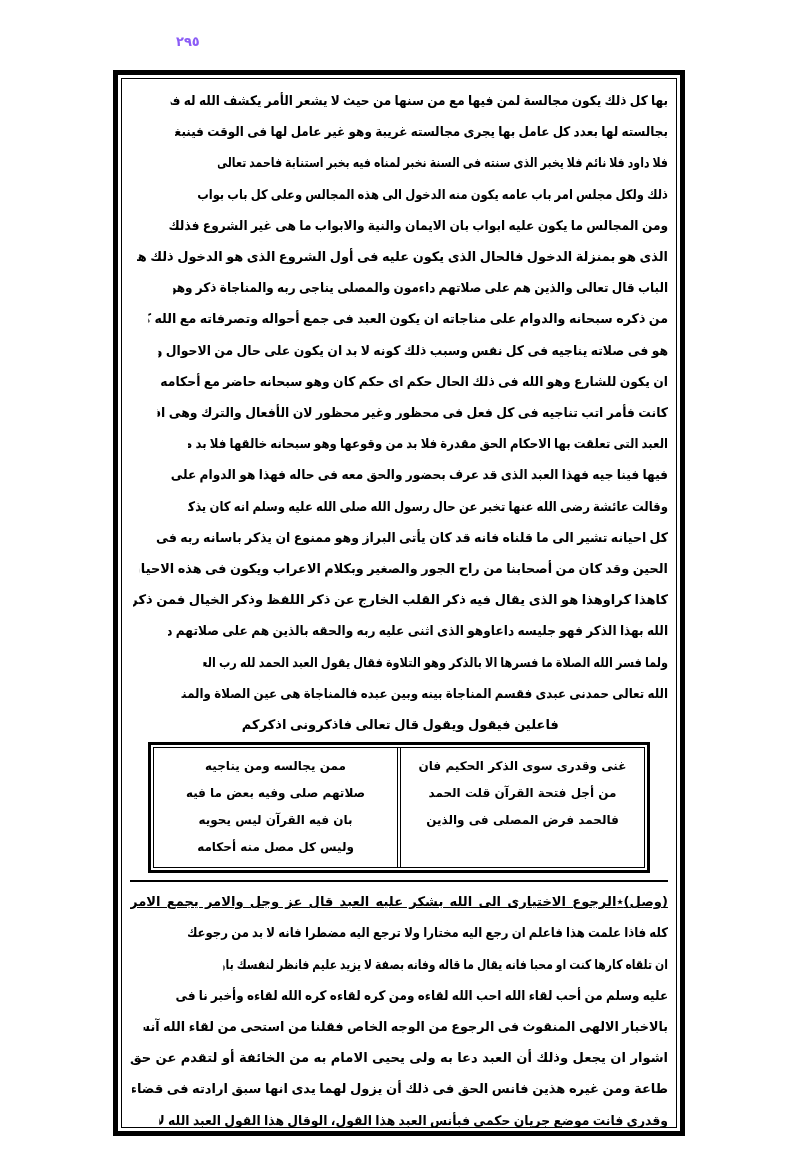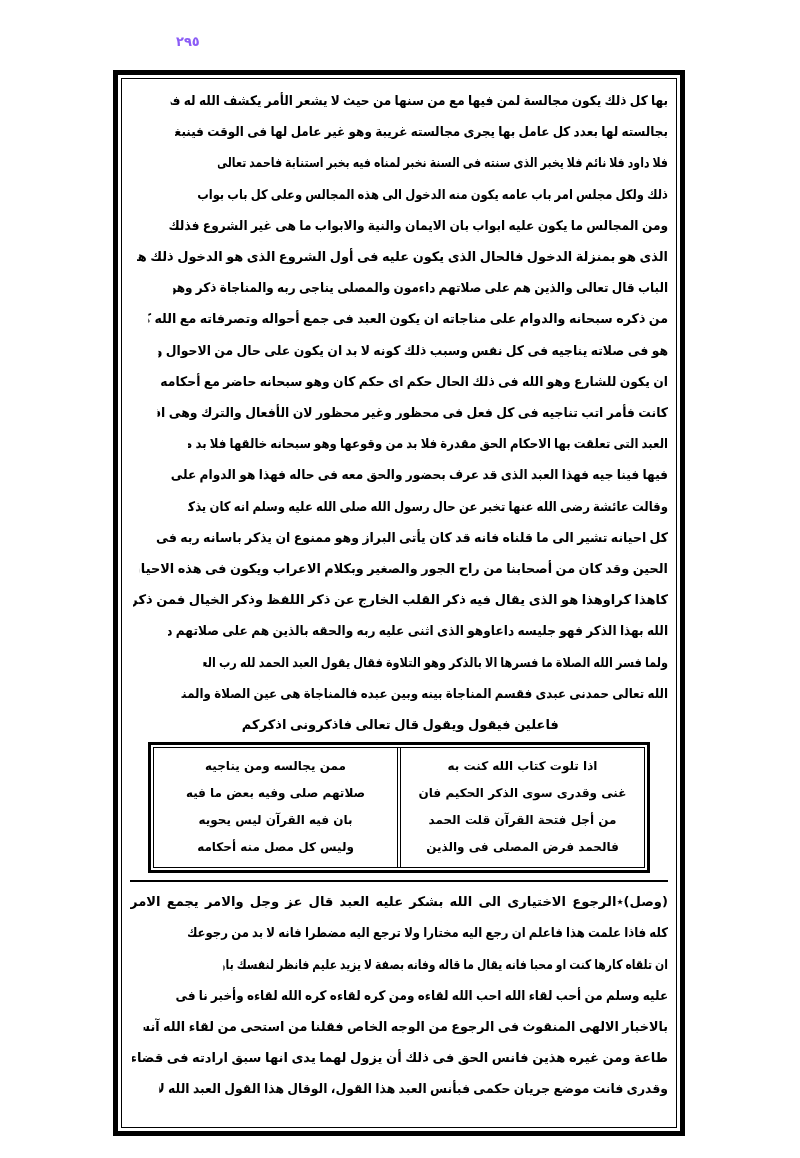--- a/index.html
+++ b/index.html
@@ -157,40 +157,40 @@
       <span class="ln" style="display: block; transform-origin: right center; transform: scaleX(0.929188);">الله بهذا الذكر فهو جليسه داعاوهو الذى اثنى عليه ربه والحقه بالذين هم على صلاتهم داءمون</span>
       <span class="ln" style="display: block; transform-origin: right center; transform: scaleX(0.863563);">ولما فسر الله الصلاة ما فسرها الا بالذكر وهو التلاوة فقال يقول العبد الحمد لله رب العالمين فيقول</span>
       <span class="ln" style="display: block; transform-origin: right center; transform: scaleX(0.904202);">الله تعالى حمدنى عبدى فقسم المناجاة بينه وبين عبده فالمناجاة هى عين الصلاة والمناجاة فعل</span>
       <span class="ln last">فاعلين فيقول ويقول قال تعالى فاذكرونى اذكركم</span>
     </div>
 
     <div class="verse-table">
       <div class="verse-grid">
 
         <div class="verse-col right-col">
-          <span class="verse-line">اذا تلوت كتاب الله كنت به</span>
           <span class="verse-line">غنى وقدرى سوى الذكر الحكيم فان</span>
           <span class="verse-line">من أجل فتحة القرآن قلت الحمد</span>
           <span class="verse-line">فالحمد فرض المصلى فى والذين</span>
         </div>
 
         <div class="verse-col left-col">
           <span class="verse-line">ممن يجالسه ومن يناجيه</span>
           <span class="verse-line">صلاتهم صلى وفيه بعض ما فيه</span>
           <span class="verse-line">بان فيه القرآن ليس يحويه</span>
           <span class="verse-line">وليس كل مصل منه أحكامه</span>
         </div>
 
       </div>
     </div>
 
     <div class="section-block body-block">
-      <span class="ln" style="display: block; transform-origin: right center; transform: scaleX(1);"><span class="sec-marker">(وصل)</span><span>٭</span><span>الرجوع الاختيارى الى الله بشكر عليه العبد قال عز وجل والامر يجمع الامر</span></span>
+      <span class="ln" style="display: block; transform-origin: right center; transform: scaleX(1); text-decoration: underline;"><span class="sec-marker">(وصل)</span><span>٭</span><span>الرجوع الاختيارى الى الله بشكر عليه العبد قال عز وجل والامر يجمع الامر</span></span>
       <span class="ln" style="display: block; transform-origin: right center; transform: scaleX(0.892206);">كله فاذا علمت هذا فاعلم ان رجع اليه مختارا ولا ترجع اليه مضطرا فانه لا بد من رجوعك اليه ولا بد</span>
       <span class="ln" style="display: block; transform-origin: right center; transform: scaleX(0.826421);">ان تلقاه كارها كنت او محبا فانه يقال ما قاله وفانه بصفة لا يزيد عليم فانظر لنفسك باولى قال صلى الله</span>
       <span class="ln" style="display: block; transform-origin: right center; transform: scaleX(0.916525);">عليه وسلم من أحب لقاء الله احب الله لقاءه ومن كره لقاءه كره الله لقاءه وأخبر نا فى الكشف</span>
       <span class="ln" style="display: block; transform-origin: right center; transform: scaleX(0.974638);">بالاخبار الالهى المنقوث فى الرجوع من الوجه الخاص فقلنا من استحى من لقاء الله آنسه</span>
+      <span class="ln" style="display: block; transform-origin: right center; transform: scaleX(1);">اشوار ان يجعل وذلك أن العبد دعا به ولى يحيى الامام به من الخائفة أو لتقدم عن حق</span>
       <span class="ln" style="display: block; transform-origin: right center; transform: scaleX(0.996296);">طاعة ومن غيره هذين فانس الحق فى ذلك أن يزول لهما يدى انها سبق ارادته فى قضاء</span>
       <span class="ln" style="display: block; transform-origin: right center; transform: scaleX(0.945518);">وقدرى فانت موضع جريان حكمى فبأنس العبد هذا القول، الوقال هذا القول العبد الله لا سبا</span>
     </div>
 
   </div>
 </div>
 
 </body></html>

